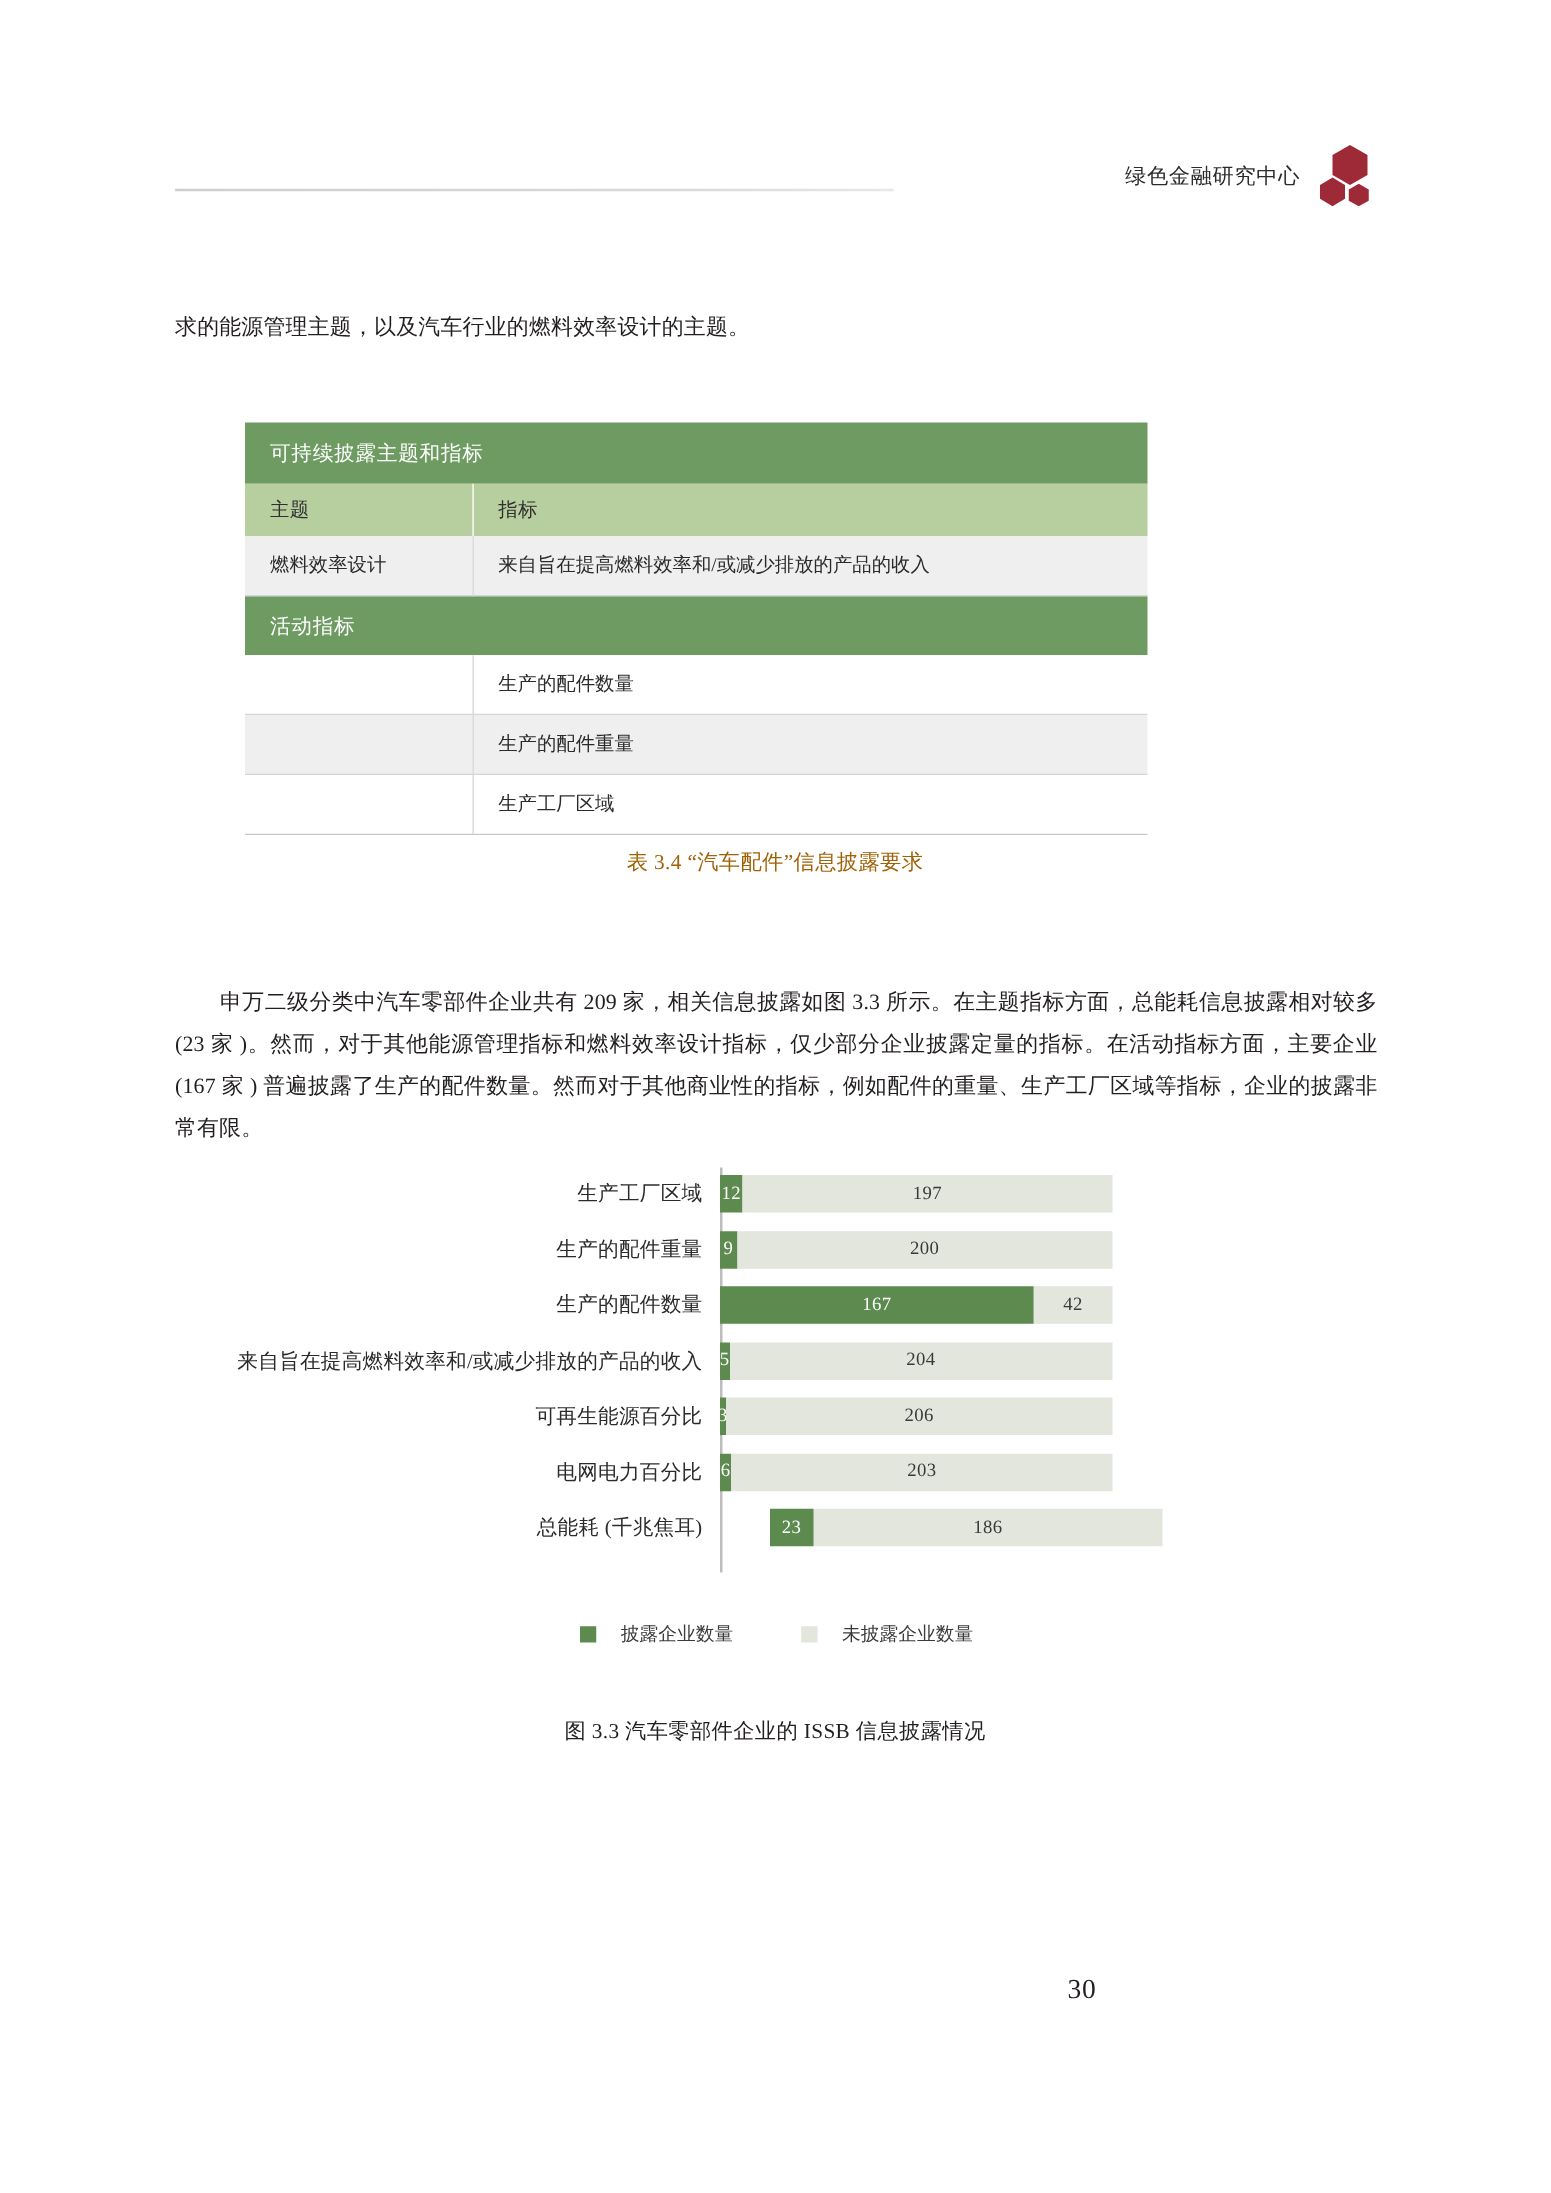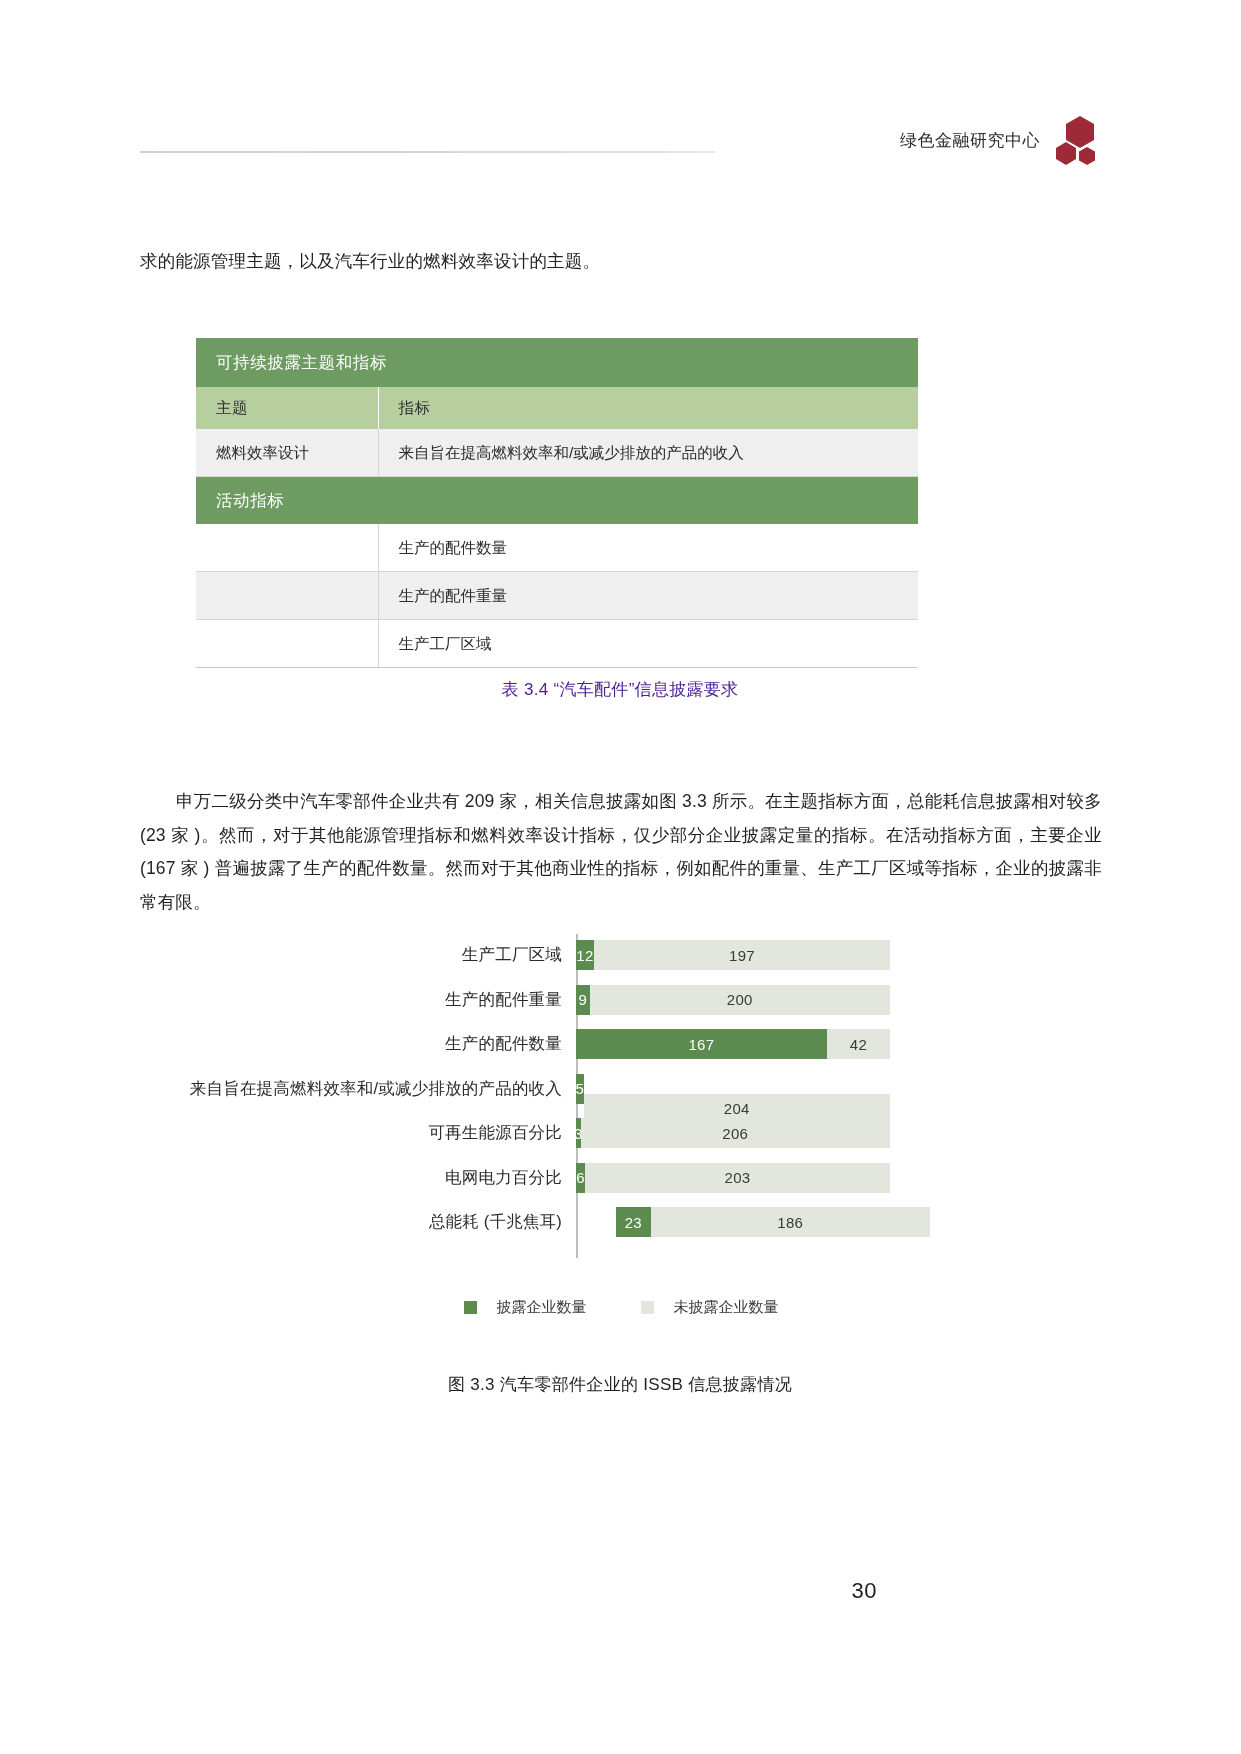--- a/index.html
+++ b/index.html
@@ -16,20 +16,21 @@
     color: #231f20;
     overflow: hidden;
   }
 
   .page {
     position: absolute;
     inset: 0;
     width: 1017px;
     height: 1754px;
     background: #fff;
+    font-family: Liberation Serif, serif;
   }
 
   
   .page-header {
     position: absolute;
     left: 140px;
     top: 110px;
     width: 960px;
     height: 60px;
     display: flex;
@@ -132,21 +133,21 @@
   .tbl-body-row.last td { border-bottom: 1px solid #c9c9c9; }
 
   
   .table-caption {
     position: absolute;
     left: 140px;
     top: 678px;
     width: 960px;
     text-align: center;
     font-size: 17px;
-    color: #4c1d95;
+    color: #a16207;
     letter-spacing: 0.3px;
   }
   .figure-caption {
     position: absolute;
     left: 140px;
     top: 1373px;
     width: 960px;
     text-align: center;
     font-size: 17px;
     color: #231f20;
@@ -372,21 +373,21 @@
               <span class="seg-label">42</span>
             </div>
           </div>
         </div>
         <div class="bar-row" style="top: 143.5px;">
           <div class="bar-cat-label">来自旨在提高燃料效率和/或减少排放的产品的收入</div>
           <div class="bar-track">
             <div class="seg seg-disclosed" style="width: 7.51196px;">
               <span class="seg-label">5</span>
             </div>
-            <div class="seg seg-undisclosed" style="width: 306.488px; margin-top: 20px;">
+            <div class="seg seg-undisclosed" style="width: 306.488px;">
               <span class="seg-label">204</span>
             </div>
           </div>
         </div>
         <div class="bar-row" style="top: 188px;">
           <div class="bar-cat-label">可再生能源百分比</div>
           <div class="bar-track">
             <div class="seg seg-disclosed" style="width: 4.50718px;">
               <span class="seg-label">3</span>
             </div>

